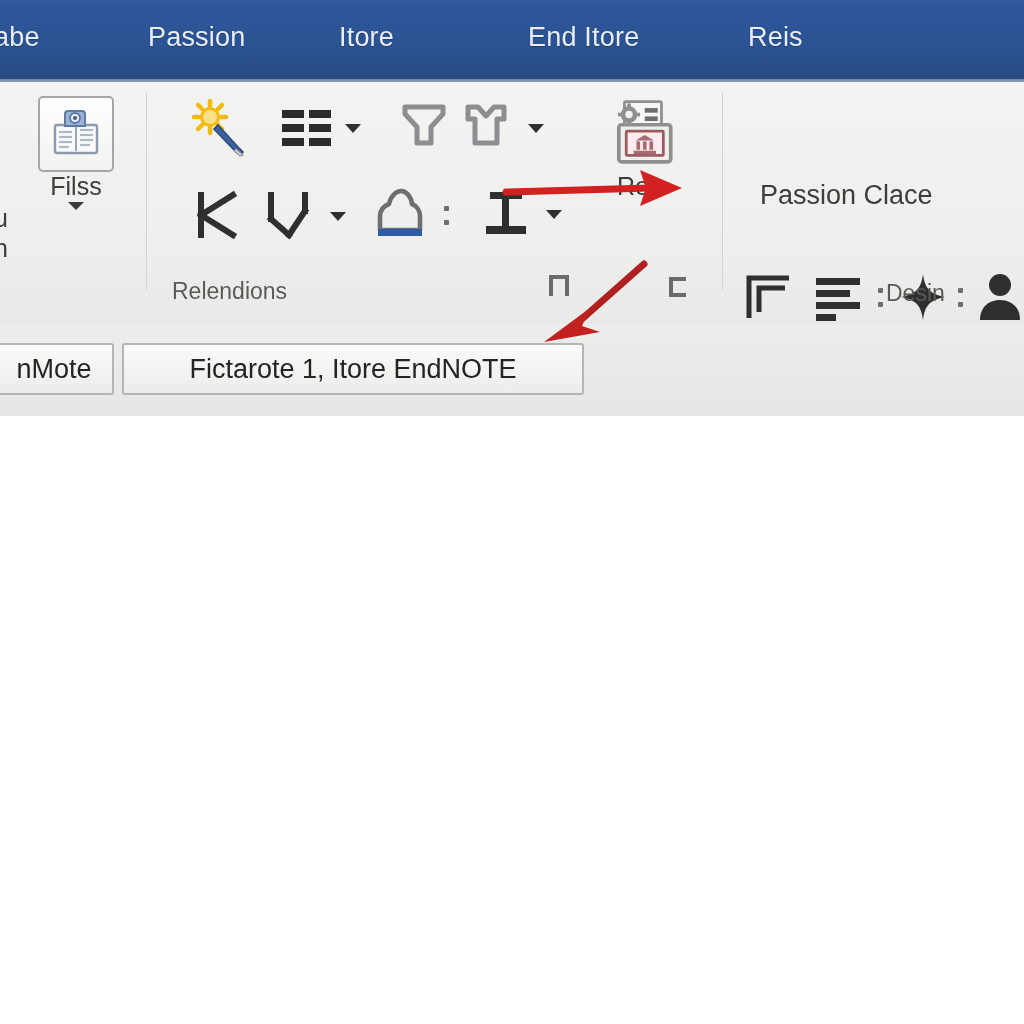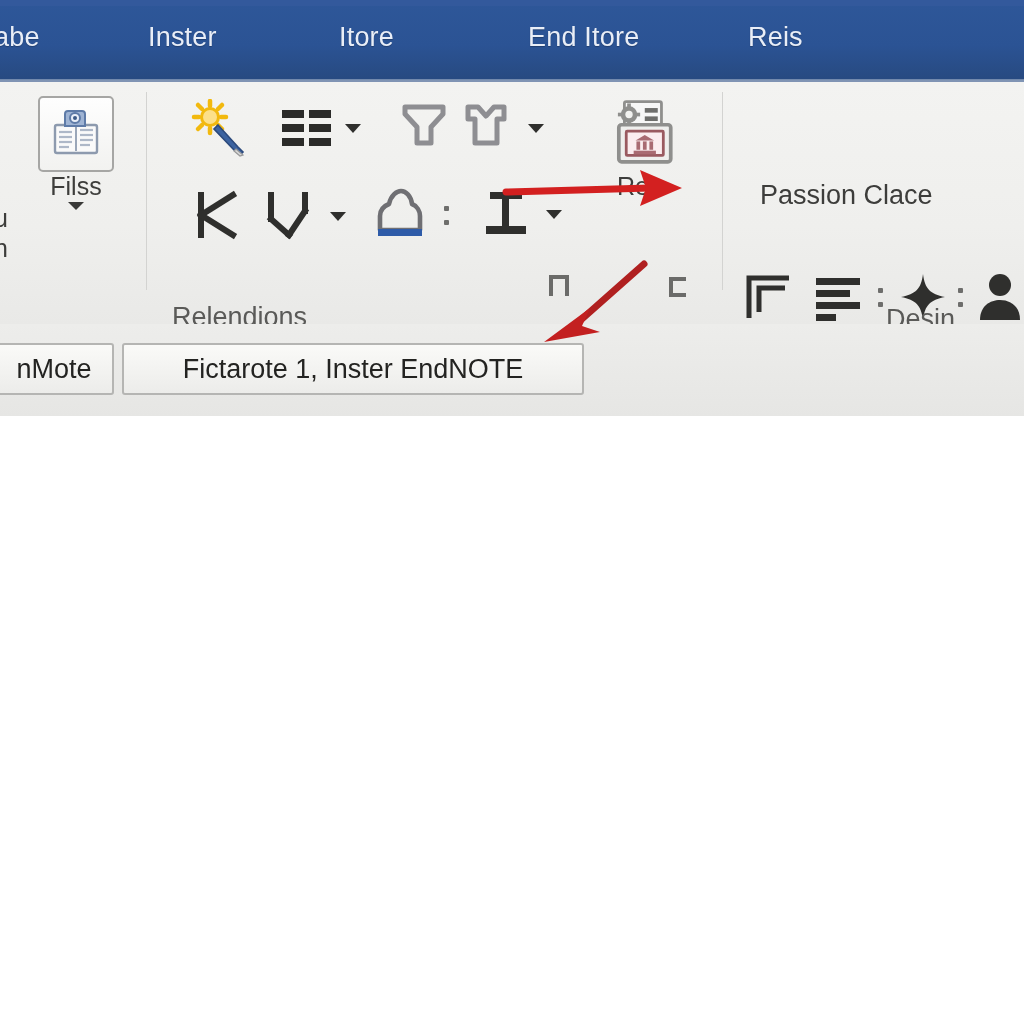--- a/index.html
+++ b/index.html
@@ -71,23 +71,22 @@
   .group-sep {
     position: absolute;
     top: 10px;
     width: 1px;
     height: 198px;
     background: #D3D3D1;
   }
   .group-label {
     position: absolute;
     color: #5A5A58;
-    font-size: 27px;
+    font-size: 23px;
     white-space: nowrap;
-    margin-top: 24px;
   }
 
   
   .big-button {
     position: absolute;
     text-align: center;
   }
   .big-button .icon-box {
     width: 76px;
     height: 76px;
@@ -196,21 +195,21 @@
   
   .annot-arrow { position: absolute; pointer-events: none; }
 </style>
 </head>
 <body>
 
 <div id="app-window">
 
   <div id="tab-bar">
     <div class="tab" style="left:-6px;">abe</div>
-    <div class="tab" style="left:148px;">Inster</div>
+    <div class="tab" style="left:148px;">Passion</div>
     <div class="tab" style="left:339px;">Itore</div>
     <div class="tab" style="left:528px;text-align:right;">End Itore</div>
     <div class="tab" style="left:748px;">Reis</div>
     <div class="underline-edge"></div>
   </div>
 
   <div id="ribbon">
 
     <div class="group-sep" style="left:146px;"></div>
     <div class="group-sep" style="left:722px;"></div>
@@ -426,21 +425,21 @@
         <circle cx="23" cy="13" r="11" fill="#2F2F2D"></circle>
         <path d="M3 48 C3 34 13 28 23 28 C33 28 43 34 43 48 Z" fill="#2F2F2D"></path>
       </svg>
     </div>
 
     <div class="group-label" style="left:886px;top:198px;">Desin</div>
   </div>
 
   <div id="toolbar-row">
     <div class="tb-button" style="left:-6px;width:120px;">nMote</div>
-    <div class="tb-button" style="left:122px;width:462px;">Fictarote 1, Inster EndNOTE</div>
+    <div class="tb-button" style="left:122px;width:462px;">Fictarote 1, Itore EndNOTE</div>
   </div>
 
   <div id="document-area"></div>
 
   <svg class="annot-arrow" style="left:500px;top:160px;" width="210" height="60" viewBox="0 0 210 60">
     <g>
       <path d="M6 32 L150 28" stroke="#D32020" stroke-width="7" stroke-linecap="round"></path>
       <polygon points="182,28 140,10 146,28 140,46" fill="#D32020"></polygon>
     </g>
   </svg>

